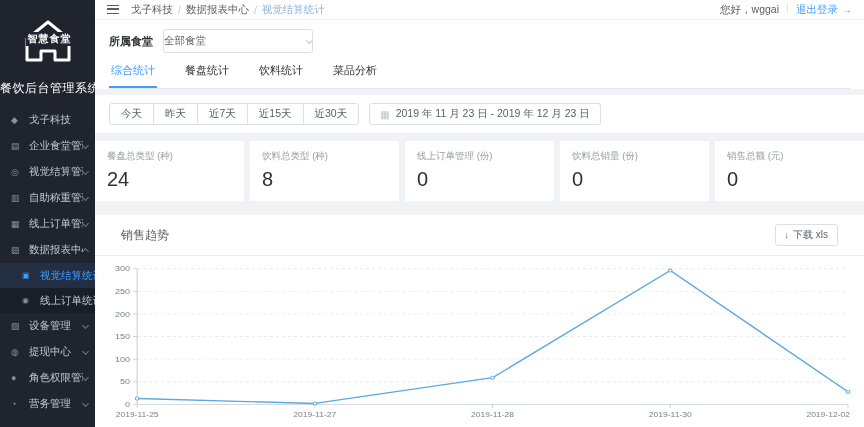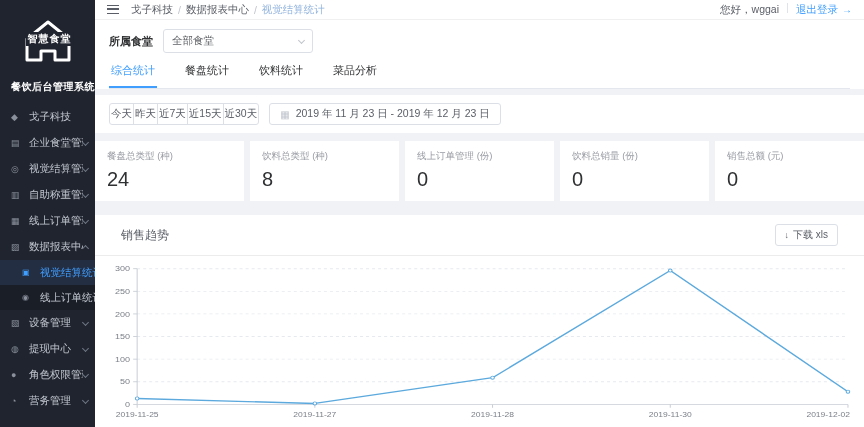--- a/index.html
+++ b/index.html
@@ -7,21 +7,21 @@
               font-family:"Liberation Sans", sans-serif; }
   .app { display:flex; width:864px; height:427px; }
 
   
   .sidebar { width:95px; flex-shrink:0; background:#20242e; color:#c0c6cf; overflow:hidden; }
   .logo { position:relative; height:78px; padding-top:20px; text-align:center; }
   .logo svg { display:block; margin:0 auto; }
   .brand-title { position:absolute; top:32px; left:50%; transform:translateX(-46%);
                  color:#fff; font-size:10px; font-weight:bold; letter-spacing:1px;
                  background:#20242e; padding:0 2px; white-space:nowrap; }
-  .brand-sub { text-align:right; color:#fff; font-size:10px; font-weight:bold;
+  .brand-sub { text-align:left; color:#fff; font-size:12px; font-weight:normal;
                letter-spacing:.5px; padding:2px 0 6px; white-space:nowrap; }
   .menu { padding-top:4px; font-size:10.5px; }
   .mi { display:flex; align-items:center; height:26px; padding:0 7px 0 11px; cursor:pointer; }
   .mi-icon { width:13px; margin-right:5px; font-size:9px; color:#8a919d; flex-shrink:0; }
   .mi-label { flex:1; white-space:nowrap; overflow:hidden; }
   .chev { width:5px; height:5px; border-right:1px solid #6e7684; border-bottom:1px solid #6e7684;
           transform:rotate(45deg); margin-top:-2px; flex-shrink:0; }
   .chev.up { transform:rotate(-135deg); margin-top:3px; }
   .submenu { background:#1a1e27; }
   .smi { display:flex; align-items:center; height:25px; padding-left:22px; cursor:pointer;
@@ -43,31 +43,31 @@
   .top-right { margin-left:auto; display:flex; align-items:flex-start; }
   .greeting { color:#5a5e66; }
   .vline { width:1px; height:10px; background:#e0e3e8; margin:0 8px; }
   .logout { color:#409eff; cursor:pointer; display:flex; align-items:center; }
   .logout-ic { margin-left:4px; font-size:10px; color:#409eff; }
 
   .panel1 { background:#fff; padding:9px 14px 0; }
   .canteen-row { display:flex; align-items:center;text-align:right; }
   .canteen-label { font-size:11px; font-weight:bold; color:#303133; margin-right:10px; }
   .select { width:150px; height:24px; border:1px solid #dcdfe6; border-radius:3px;
-            display:flex; align-items:center; padding:0 8px; font-size:10.5px; color:#606266;
+            display:flex; align-items:center; padding:0 0; font-size:10.5px; color:#606266;
             cursor:pointer; background:#fff; }
   .select .chev { border-color:#c0c4cc; margin-left:auto; }
   .tabs { display:flex; margin-top:10px; border-bottom:1px solid #e4e7ed; }
   .tab { font-size:11px; color:#303133; padding:0 2px 8px; margin-right:26px; cursor:pointer;
          border-bottom:2px solid transparent; }
   .tab.active { color:#409eff; border-bottom-color:#409eff; }
 
   .panel2 { margin-top:6px; background:#fff; padding:8px 14px; display:flex; align-items:center; }
   .btn-group { display:flex; }
-  .qbtn { height:22px; padding:0 1px; border:1px solid #dcdfe6; background:#fff; cursor:pointer;
+  .qbtn { height:22px; padding:0 11px; border:1px solid #dcdfe6; background:#fff; cursor:pointer;
           font-size:10.5px; color:#5a5e66; margin-left:-1px; display:flex; align-items:center;
           font-family:inherit; }
   .qbtn:first-child { border-radius:3px 0 0 3px; margin-left:0; }
   .qbtn:last-child { border-radius:0 3px 3px 0; }
   .datebox { margin-left:10px; height:22px; border:1px solid #dcdfe6; border-radius:3px;
              padding:0 10px; display:flex; align-items:center; font-size:10.5px; color:#5a5e66;
              cursor:pointer; background:#fff; }
   .cal-ic { color:#c0c4cc; margin-right:6px; font-size:10px; }
 
   .stats { margin-top:8px; display:flex; }

